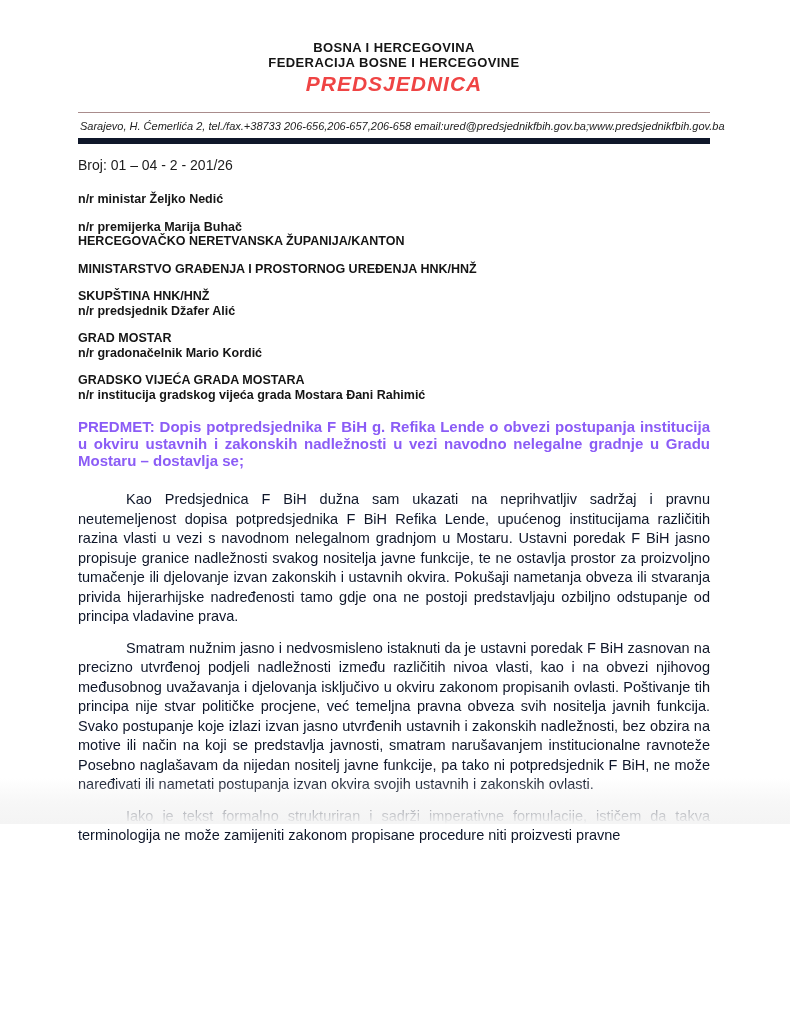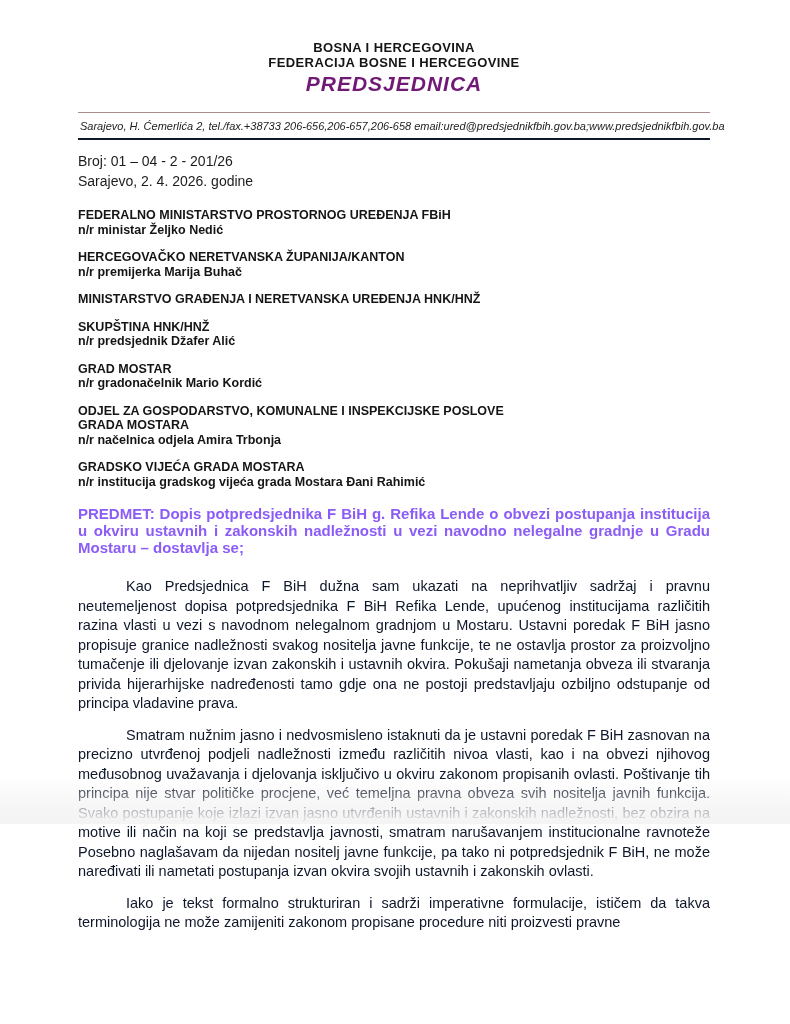--- a/index.html
+++ b/index.html
@@ -27,27 +27,27 @@
     line-height: 15px;
     letter-spacing: 0.4px;
     color: #151515;
   }
   .lh-office {
     font-weight: bold;
     font-style: italic;
     font-size: 21px;
     line-height: 26px;
     letter-spacing: 1px;
-    color: #701a75;
+    color: #ef4444;
     margin-top: 1px;
   }
   .address-bar {
     margin-top: 15px;
     border-top: 1px solid #a98c8c;
-    border-bottom: 2px solid #0f172a;
+    border-bottom: 6px solid #0f172a;
     padding: 3px 2px 4px 2px;
     text-align: center;
   }
   .address-text {
     font-style: italic;
     font-size: 11px;
     color: #222222;
     white-space: nowrap;
   }
 
@@ -105,47 +105,40 @@
     <div class="lh-line1">BOSNA I HERCEGOVINA</div>
     <div class="lh-line2">FEDERACIJA BOSNE I HERCEGOVINE</div>
     <div class="lh-office">PREDSJEDNICA</div>
     <div class="address-bar">
       <span class="address-text">Sarajevo, H. Ćemerlića 2, tel./fax.+38733 206-656,206-657,206-658 email:ured@predsjednikfbih.gov.ba;www.predsjednikfbih.gov.ba</span>
     </div>
   </div>
 
   <div class="meta">
     <div>Broj: 01 – 04 - 2 - 201/26</div>
-    <div>Sarajevo, 2. 4. 2026. godine</div>
   </div>
 
   <div class="recipients">
     <div class="recipient">
-      <div>FEDERALNO MINISTARSTVO PROSTORNOG UREĐENJA FBiH</div>
       <div>n/r ministar Željko Nedić</div>
     </div>
     <div class="recipient">
+      <div>n/r premijerka Marija Buhač</div>
       <div>HERCEGOVAČKO NERETVANSKA ŽUPANIJA/KANTON</div>
-      <div>n/r premijerka Marija Buhač</div>
     </div>
     <div class="recipient">
-      <div>MINISTARSTVO GRAĐENJA I NERETVANSKA UREĐENJA HNK/HNŽ</div>
+      <div>MINISTARSTVO GRAĐENJA I PROSTORNOG UREĐENJA HNK/HNŽ</div>
     </div>
     <div class="recipient">
       <div>SKUPŠTINA HNK/HNŽ</div>
       <div>n/r predsjednik Džafer Alić</div>
     </div>
     <div class="recipient">
       <div>GRAD MOSTAR</div>
       <div>n/r gradonačelnik Mario Kordić</div>
-    </div>
-    <div class="recipient">
-      <div>ODJEL ZA GOSPODARSTVO, KOMUNALNE I INSPEKCIJSKE POSLOVE</div>
-      <div>GRADA MOSTARA</div>
-      <div>n/r načelnica odjela Amira Trbonja</div>
     </div>
     <div class="recipient">
       <div>GRADSKO VIJEĆA GRADA MOSTARA</div>
       <div>n/r institucija gradskog vijeća grada Mostara Đani Rahimić</div>
     </div>
   </div>
 
   <div class="subject">PREDMET: Dopis potpredsjednika F BiH g. Refika Lende o obvezi postupanja institucija u okviru ustavnih i zakonskih nadležnosti u vezi navodno nelegalne  gradnje u Gradu Mostaru  – dostavlja se;</div>
 
   <div class="body-text">

